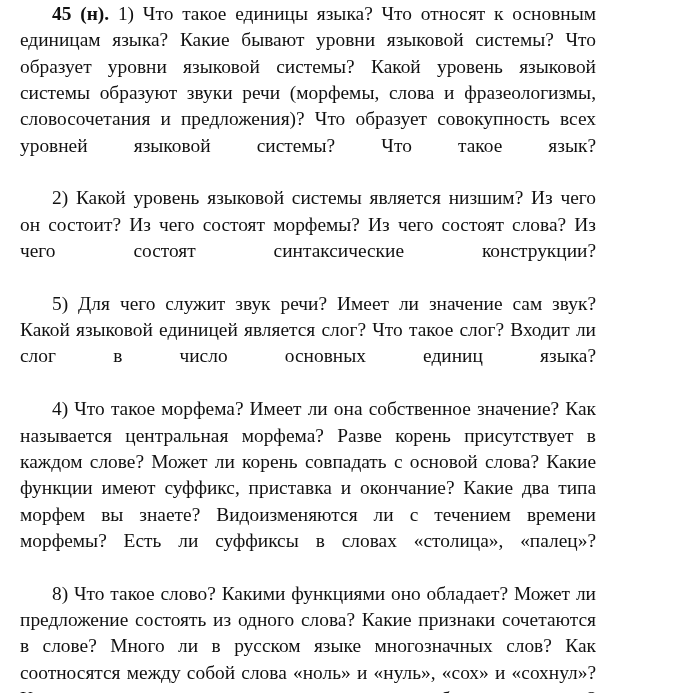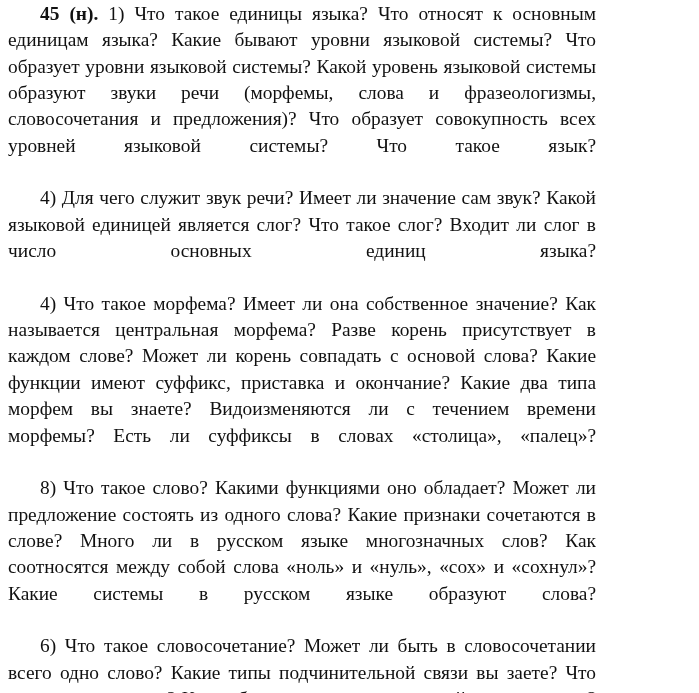--- a/index.html
+++ b/index.html
@@ -15,21 +15,21 @@
     font-family: "Liberation Serif", "DejaVu Serif", serif;
     color: #111111;
     -webkit-font-smoothing: none;
   }
   .page {
     position: relative;
     width: 607px;
     height: 693px;
     background: #ffffff;
     box-sizing: border-box;
-    padding: 0px 11px 0px 8px;
+    padding: 0px 11px 0px 20px;
     border-radius: 22px;
   }
   .exercise-block {
     padding-top: 1px;
   }
   p.para {
     margin: 0;
     padding: 0;
     font-size: 19.4px;
     line-height: 26.35px;
@@ -51,22 +51,23 @@
   }
 </style>
 </head>
 <body>
 
 <div class="page">
   <div class="exercise-block">
 
     <p class="para"><span class="ex-number">45 (н).</span><span> 1) Что такое единицы языка? Что относят к основным единицам языка? Какие бывают уровни языковой системы? Что образует уровни язы­ковой системы? Какой уровень языковой системы образуют звуки речи (морфемы, слова и фразеологизмы, словосочетания и предложения)? Что образует совокупность всех уровней языковой системы? Что такое язык?</span></p>
 
+    <p class="para">2) Какой уровень языковой системы является низшим? Из чего он со­стоит? Из чего состоят морфемы? Из чего состоят слова? Из чего состоят синтаксические конструкции?</p>
 
-    <p class="para">4) Для чего служит звук речи? Имеет ли значение сам звук? Какой язы­ковой единицей является слог? Что такое слог? Входит ли слог в число ос­новных единиц языка?</p>
+    <p class="para">5) Для чего служит звук речи? Имеет ли значение сам звук? Какой язы­ковой единицей является слог? Что такое слог? Входит ли слог в число ос­новных единиц языка?</p>
 
     <p class="para">4) Что такое морфема? Имеет ли она собственное значение? Как назы­вается центральная морфема? Разве корень присутствует в каждом слове? Может ли корень совпадать с основой слова? Какие функции имеют суф­фикс, приставка и окончание? Какие два типа морфем вы знаете? Видоиз­меняются ли с течением времени морфемы? Есть ли суффиксы в словах «столица», «палец»?</p>
 
     <p class="para">8) Что такое слово? Какими функциями оно обладает? Может ли пред­ложение состоять из одного слова? Какие признаки сочетаются в слове? Много ли в русском языке многозначных слов? Как соотносятся между со­бой слова «ноль» и «нуль», «сох» и «сохнул»? Какие системы в русском языке образуют слова?</p>
 
     <p class="para">6) Что такое словосочетание? Может ли быть в словосочетании всего одно слово? Какие типы подчинительной связи вы заете? Что такое пред­ложение? Какие бывают типы предложений по сложности? Что такое одно­составные и двусоставные предложения? Что такое распространенное предложение? Как может быть осложнено простое предложение?Что такое «данное» и «новое»? Что такое сложное предложение? Какие типы слож­ным предложений вы знаете?</p>
 
   </div>
 </div>
 

